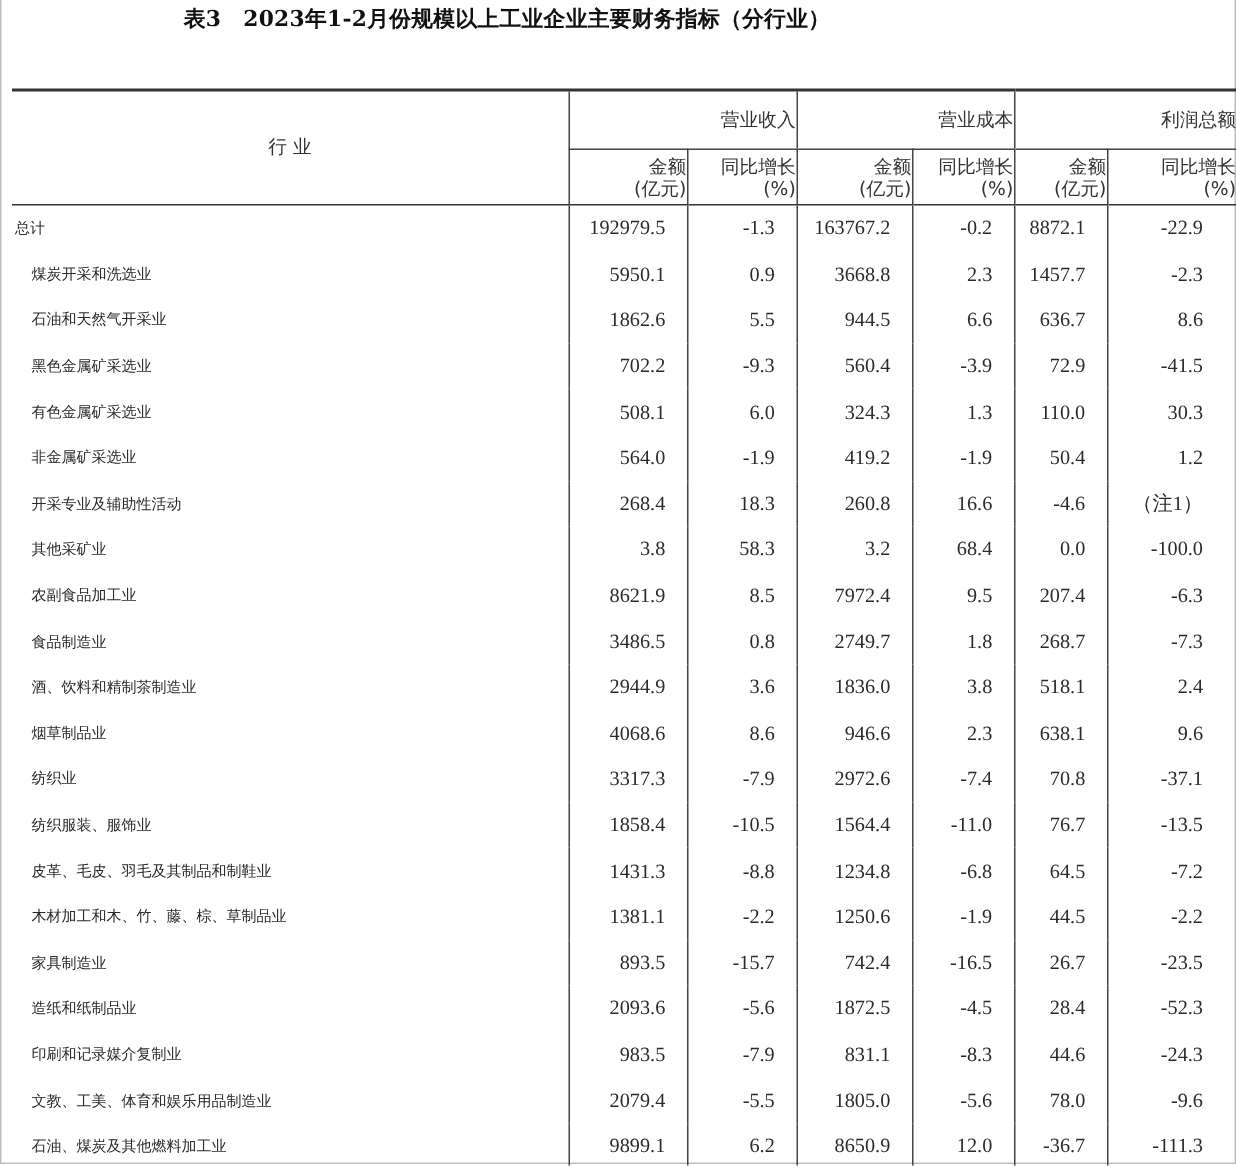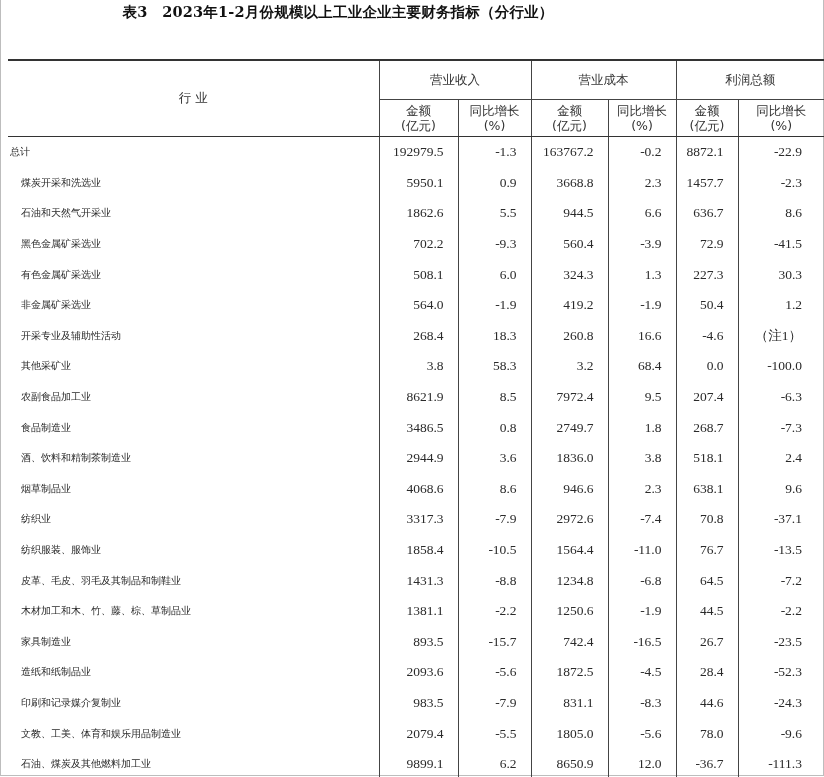--- a/index.html
+++ b/index.html
@@ -23,21 +23,21 @@
     }
     col.c0 { width: 371px; }
     col.c1 { width: 79px; }
     col.c2 { width: 73px; }
     col.c3 { width: 77px; }
     col.c4 { width: 68px; }
     col.c5 { width: 62px; }
     col.c6 { width: 86px; }
     thead tr.h1 th { border-top: 2px solid #333; }
     th {
-      font-weight: normal; color: #333; text-align: center; padding: 0;
+      font-weight: normal; color: #333; text-align: right; padding: 0;
       font-size: 12.5px;
     }
     th.ind { text-align: center; vertical-align: middle; border-bottom: 1.5px solid #333; }
     th.grp { height: 38px; border-left: 1px solid #444; border-bottom: 1px solid #444; }
     th.sub {
       height: 36px; line-height: 15px; border-left: 1px solid #444;
       border-bottom: 1.5px solid #333;
     }
     td {
       height: 30.6px; padding: 0; white-space: nowrap; color: #2a2a2a;
@@ -120,21 +120,21 @@
         <td class="num nob" style="border-left: 1px solid rgb(68, 68, 68);">-3.9</td>
         <td class="num">72.9</td>
         <td class="num nob last" style="border-left: 1px solid rgb(68, 68, 68);">-41.5</td>
       </tr>
       <tr>
         <td class="name">有色金属矿采选业</td>
         <td class="num">508.1</td>
         <td class="num nob" style="border-left: 1px solid rgb(68, 68, 68);">6.0</td>
         <td class="num">324.3</td>
         <td class="num nob" style="border-left: 1px solid rgb(68, 68, 68);">1.3</td>
-        <td class="num">227.3</td>
+        <td class="num">110.0</td>
         <td class="num nob last" style="border-left: 1px solid rgb(68, 68, 68);">30.3</td>
       </tr>
       <tr>
         <td class="name">非金属矿采选业</td>
         <td class="num">564.0</td>
         <td class="num nob" style="border-left: 1px solid rgb(68, 68, 68);">-1.9</td>
         <td class="num">419.2</td>
         <td class="num nob" style="border-left: 1px solid rgb(68, 68, 68);">-1.9</td>
         <td class="num">50.4</td>
         <td class="num nob last" style="border-left: 1px solid rgb(68, 68, 68);">1.2</td>

